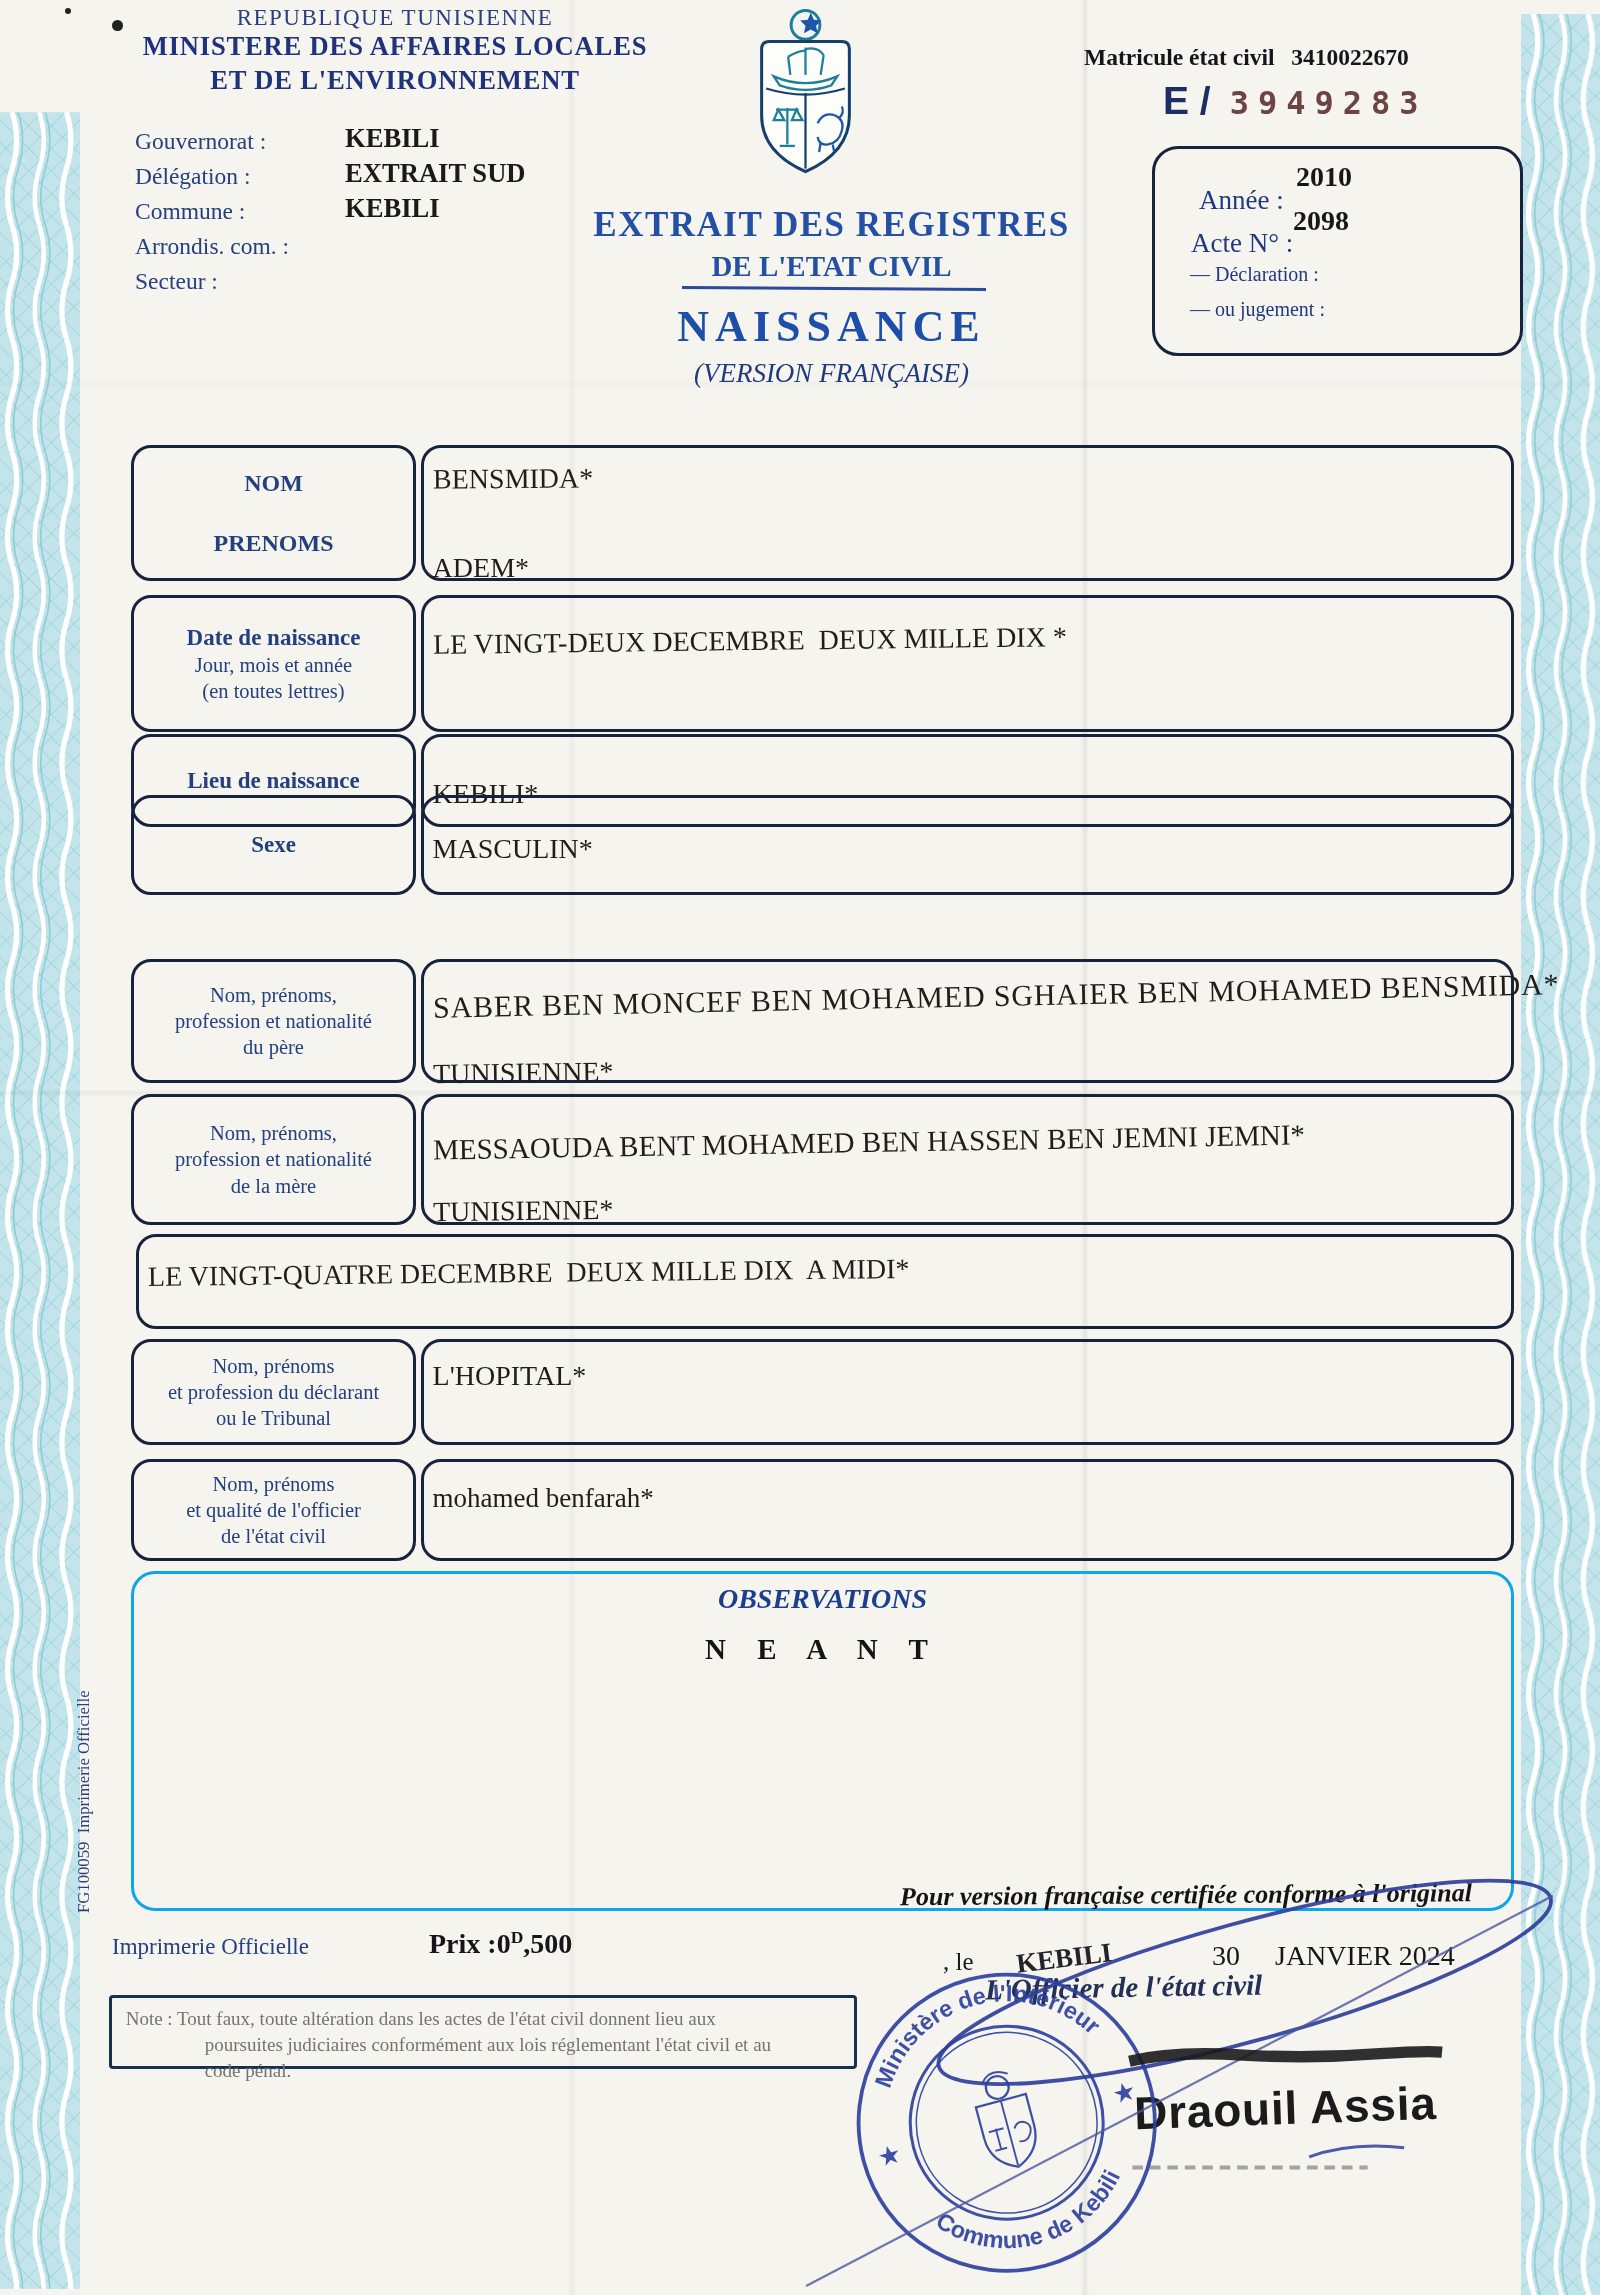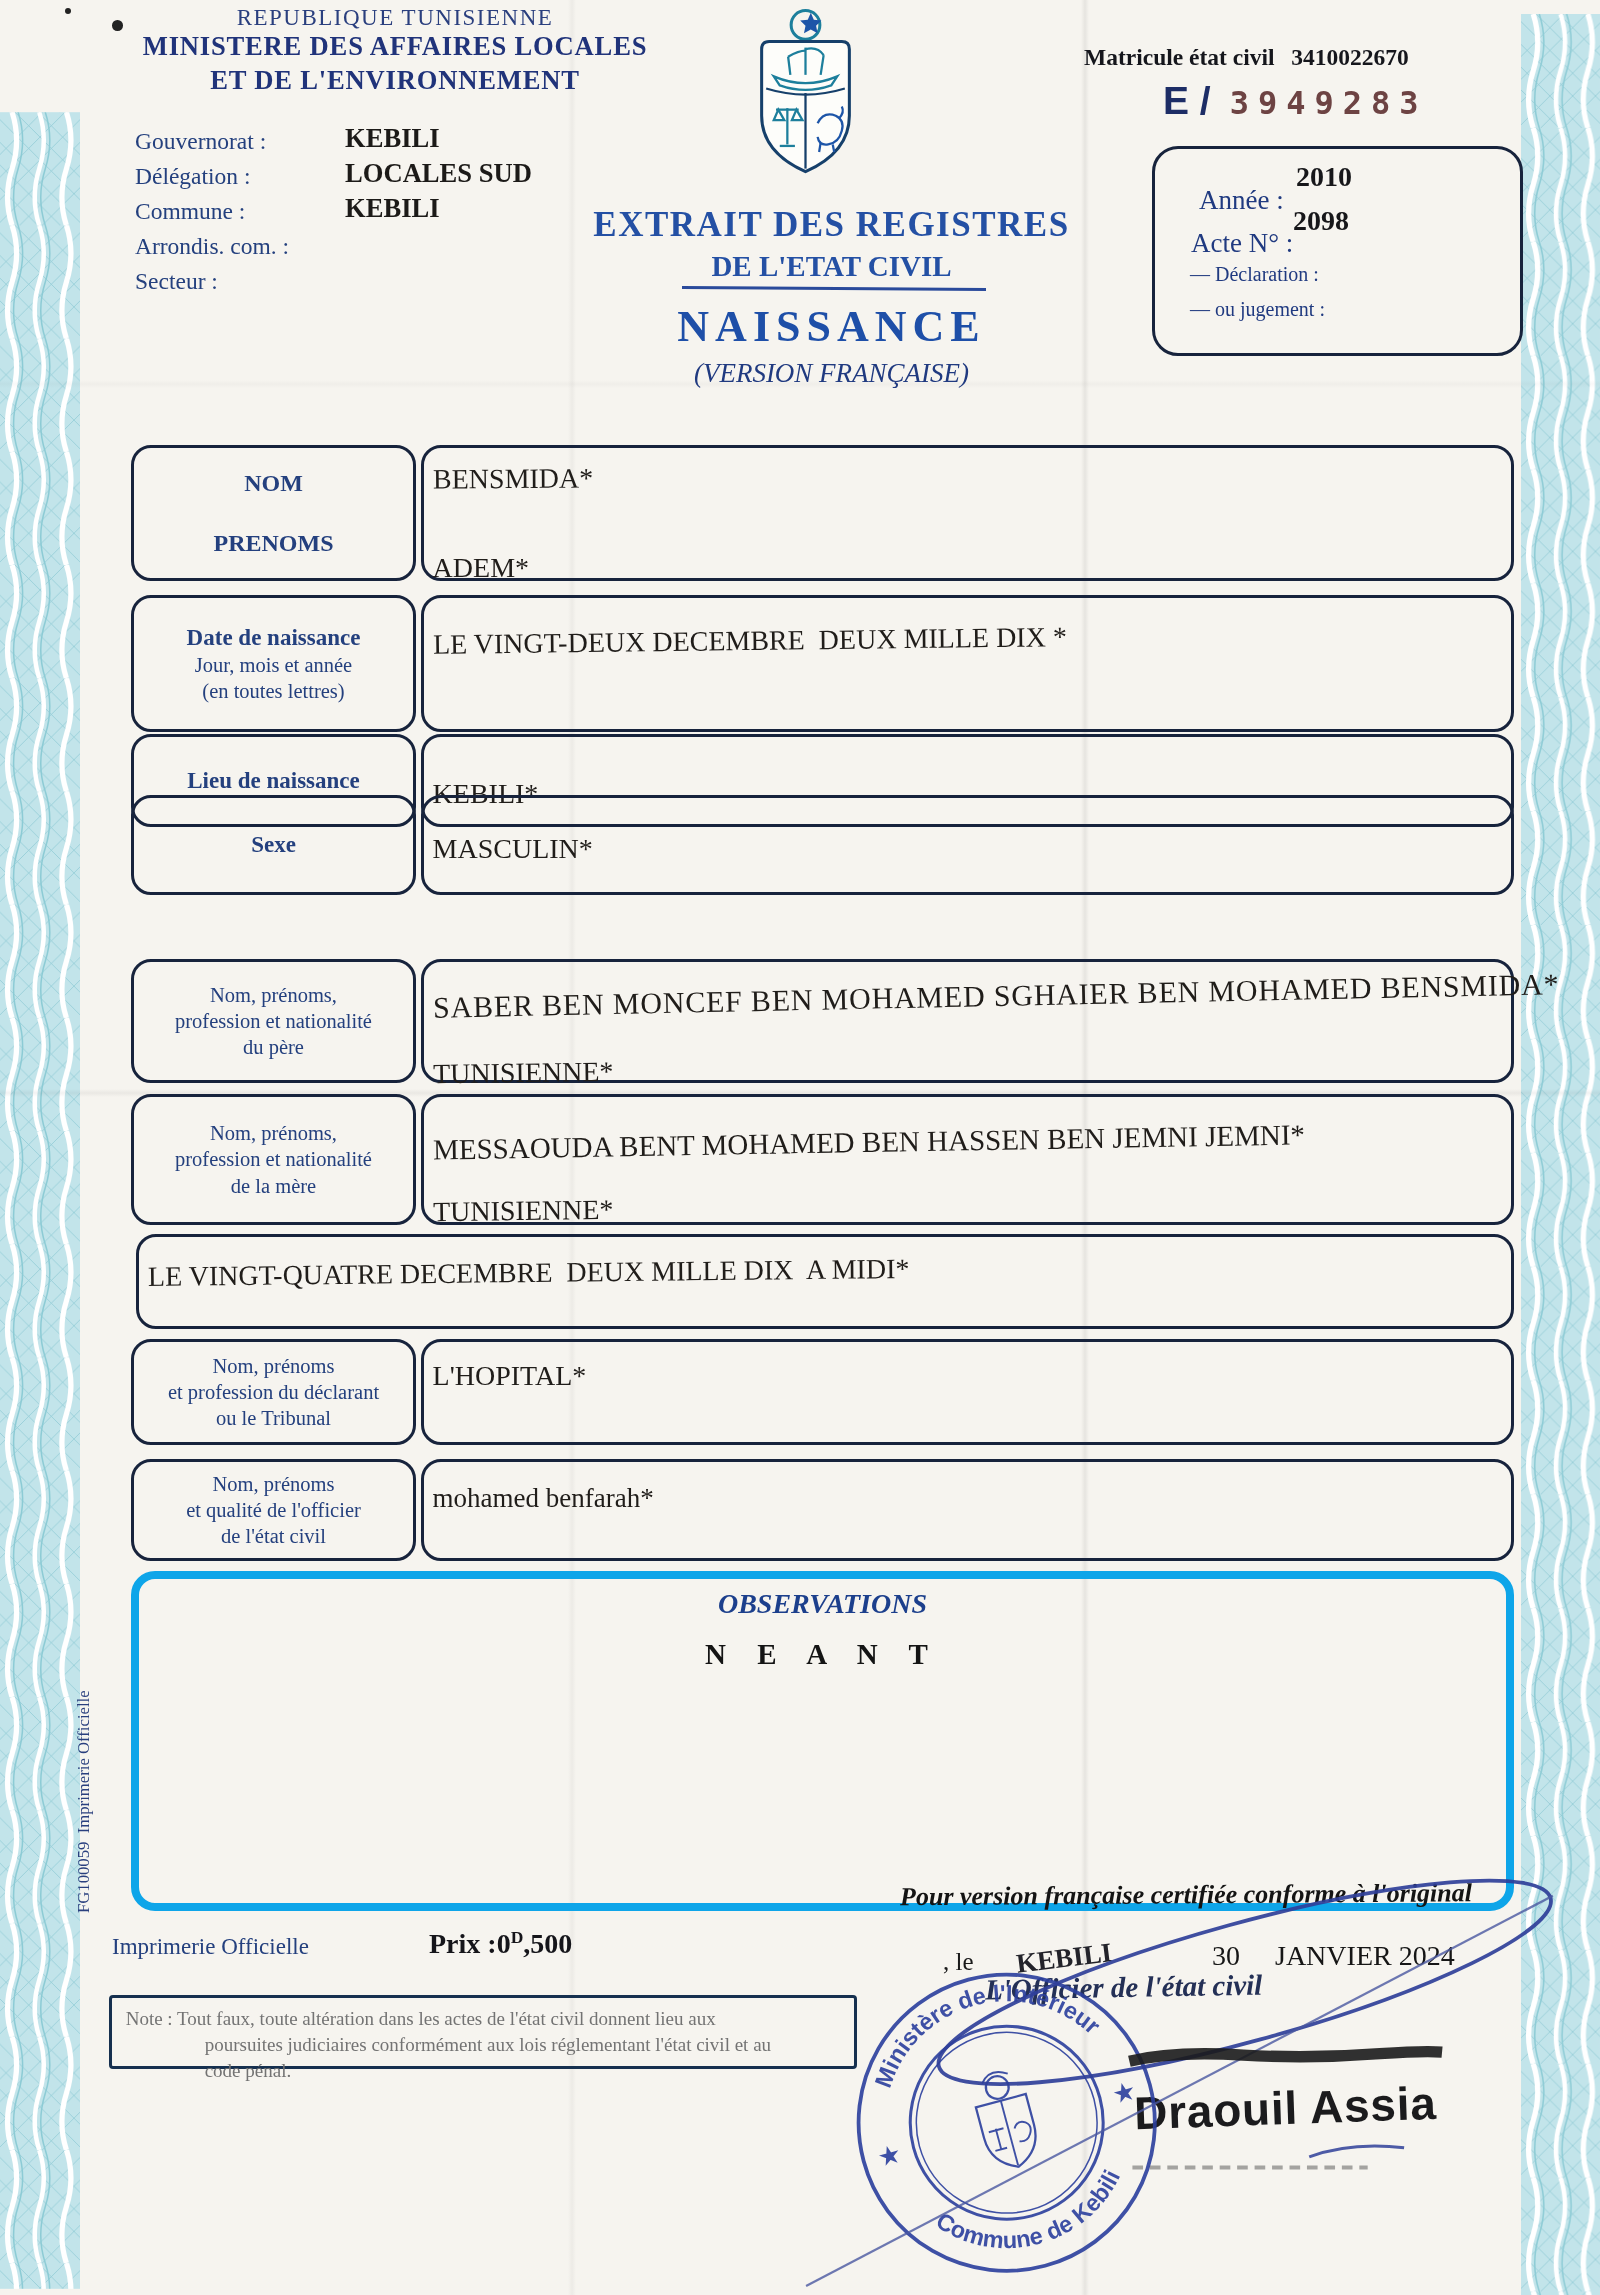--- a/index.html
+++ b/index.html
@@ -43,21 +43,21 @@
   .row{position:absolute;left:131px;width:1383px;display:flex;}
   .cell{border:3px solid #17233c;border-radius:20px;box-sizing:border-box;}
   .lcell{width:285px;display:flex;flex-direction:column;justify-content:center;align-items:center;
          text-align:center;color:#24407e;font-size:20.5px;line-height:1.28;padding:3px 7.6px;}
   .lcell .lt{white-space:pre-line;}
   .lcell .ls{white-space:pre-line;}
   .vcell{flex:1;margin-left:4.6px;position:relative;font-size:28px;color:#201d1a;}
   .v{position:absolute;left:9px;white-space:pre;}
   .boldlab .lt{font-weight:bold;font-size:23px;}
   .gaplab .lt{font-weight:bold;font-size:24px;line-height:2.5;}
-  .obs-cell{width:100%;border:8px solid #0ea5e9;border-radius:24px;position:relative;text-decoration:underline;}
+  .obs-cell{width:100%;border:3px solid #0ea5e9;border-radius:24px;position:relative;text-decoration:underline;}
   .obs-title{position:absolute;left:0;right:0;top:9px;text-align:center;font-size:28px;
              font-style:italic;font-weight:bold;color:#1c3f8c;}
   .obs-val{position:absolute;left:0;right:0;top:59px;text-align:center;font-size:29px;
            font-weight:bold;letter-spacing:12px;color:#141414;}
   
   .imprimerie{position:absolute;left:112px;top:1934px;font-size:23px;color:#24407e;}
   .prix{position:absolute;left:429px;top:1927px;font-size:28px;font-weight:bold;color:#15151a;}
   .prix .sup{font-size:17.5px;vertical-align:super;}
   .notebox{position:absolute;left:109px;top:1995px;width:748px;height:74px;
            border:3px solid #16304f;border-radius:4px;padding:7.6px 13.7px;box-sizing:border-box;
@@ -130,21 +130,21 @@
     <div class="l3">ET DE L'ENVIRONNEMENT</div>
   </div>
 
   <div class="admin">
     <div class="arow">
       <span class="alabel">Gouvernorat :</span>
       <span class="aval">KEBILI</span>
     </div>
     <div class="arow">
       <span class="alabel">Délégation :</span>
-      <span class="aval">LOCALES SUD</span>
+      <span class="aval">EXTRAIT SUD</span>
     </div>
     <div class="arow">
       <span class="alabel">Commune :</span>
       <span class="aval">KEBILI</span>
     </div>
     <div class="arow">
       <span class="alabel">Arrondis. com. :</span>
       <span class="aval"></span>
     </div>
     <div class="arow">

